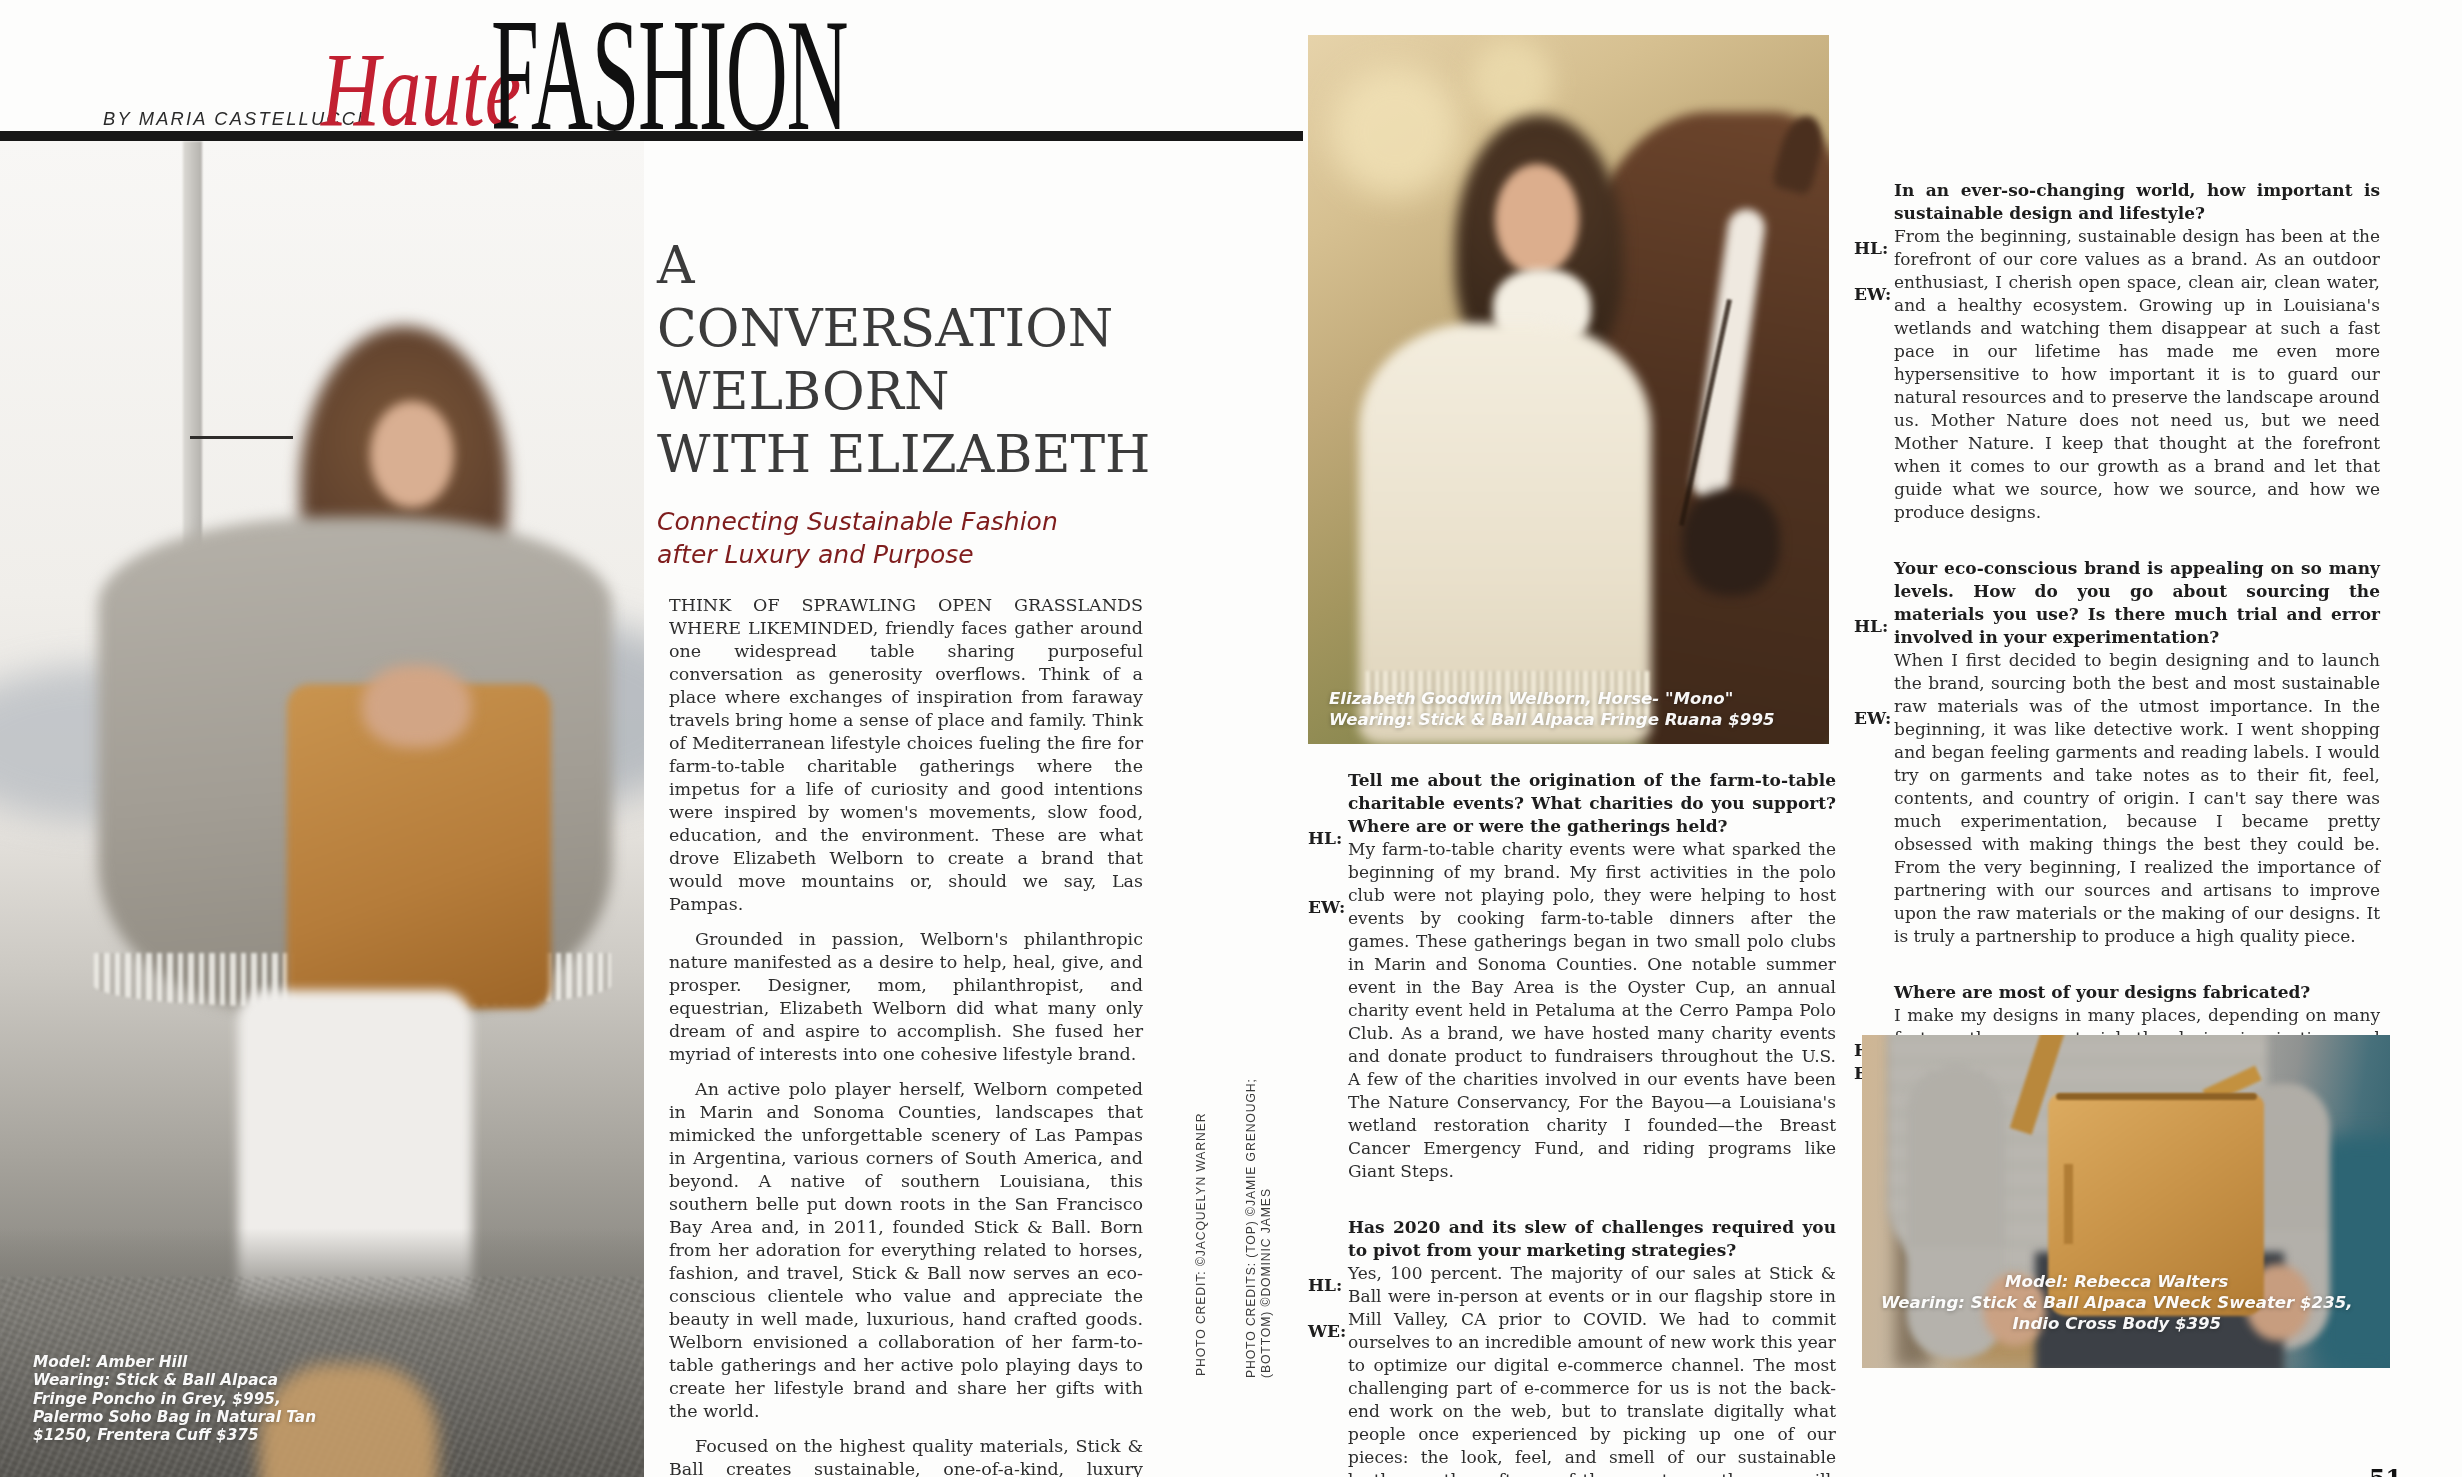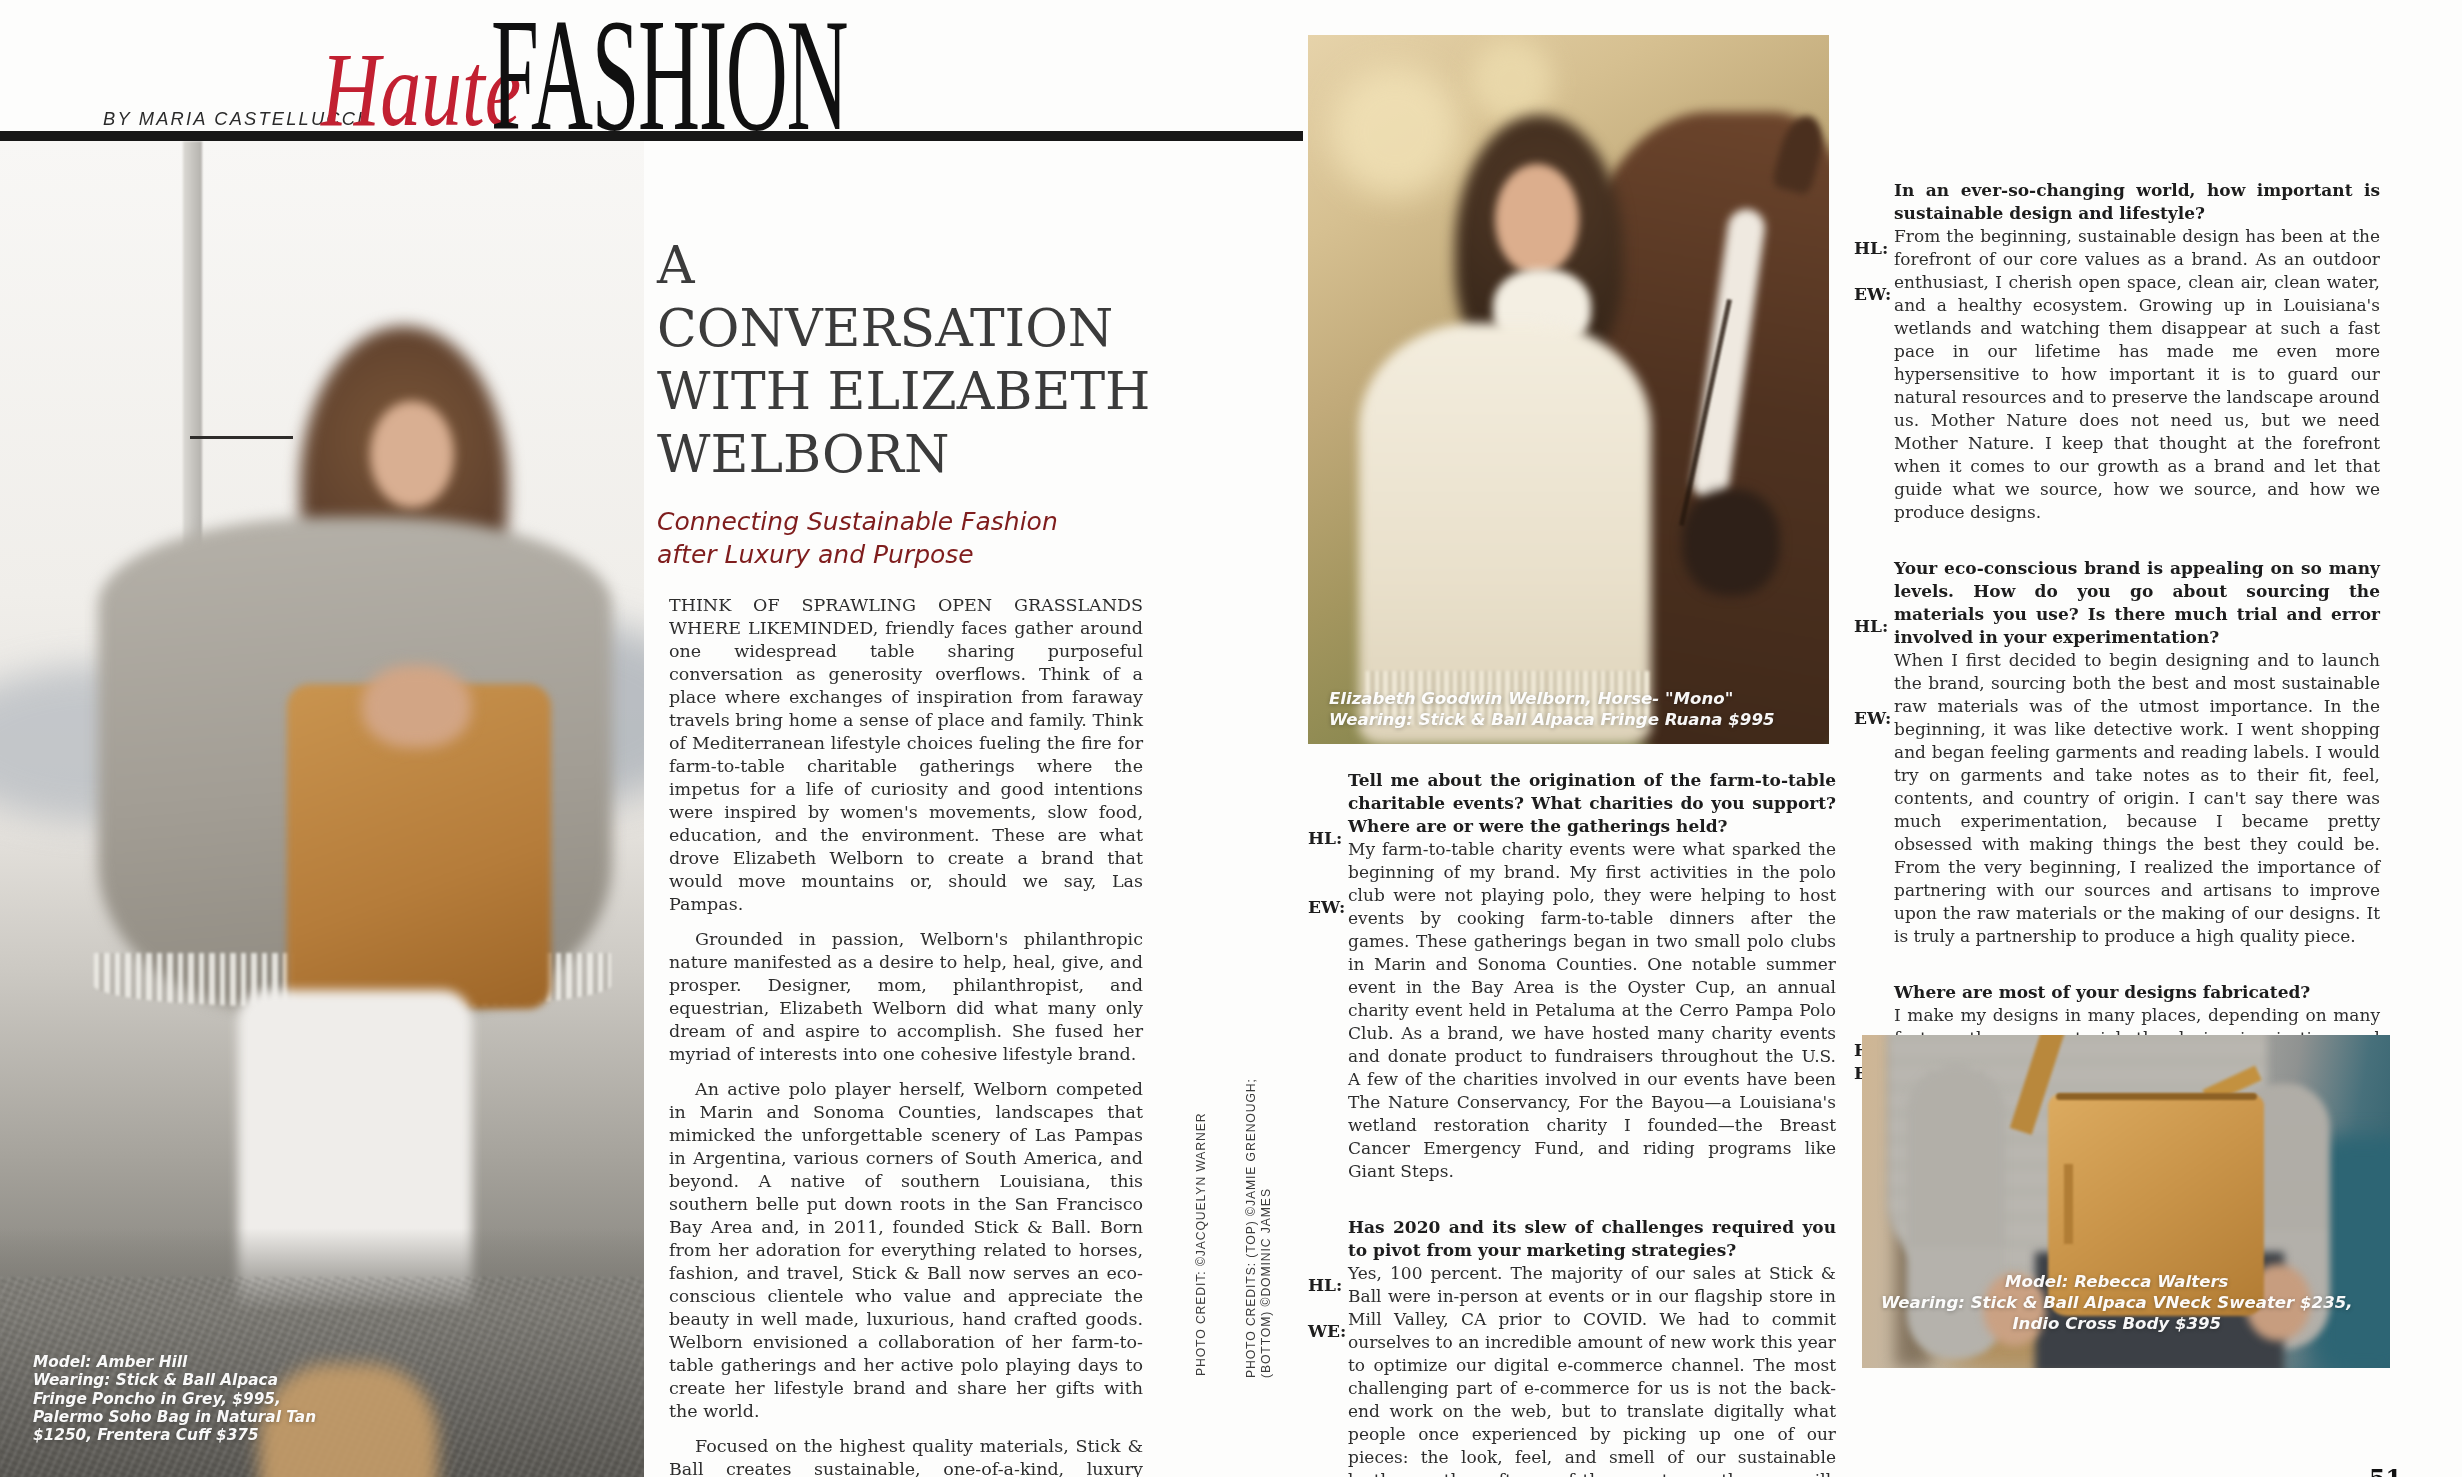--- a/index.html
+++ b/index.html
@@ -133,22 +133,22 @@
       <div>Model: Amber Hill</div>
       <div>Wearing: Stick &amp; Ball Alpaca</div>
       <div>Fringe Poncho in Grey, $995,</div>
       <div>Palermo Soho Bag in Natural Tan</div>
       <div>$1250, Frentera Cuff $375</div>
     </figcaption>
   </figure>
 
   <div class="col1">
     <div class="title-line">A CONVERSATION</div>
+    <div class="title-line">WELBORN</div>
     <div class="title-line">WITH ELIZABETH</div>
-    <div class="title-line">WELBORN</div>
     <div class="subtitle">
       <div class="subtitle-line">Connecting Sustainable Fashion</div>
       <div class="subtitle-line">after Luxury and Purpose</div>
     </div>
     <div class="bodycopy">
       <p>THINK OF SPRAWLING OPEN GRASSLANDS WHERE LIKEMINDED, friendly faces gather around one widespread table sharing purposeful conversation as generosity overflows. Think of a place where exchanges of inspiration from faraway travels bring home a sense of place and family. Think of Mediterranean lifestyle choices fueling the fire for farm-to-table charitable gatherings where the impetus for a life of curiosity and good intentions were inspired by women's movements, slow food, education, and the environment. These are what drove Elizabeth Welborn to create a brand that would move mountains or, should we say, Las Pampas.</p>
       <p>Grounded in passion, Welborn's philanthropic nature manifested as a desire to help, heal, give, and prosper. Designer, mom, philanthropist, and equestrian, Elizabeth Welborn did what many only dream of and aspire to accomplish. She fused her myriad of interests into one cohesive lifestyle brand.</p>
       <p>An active polo player herself, Welborn competed in Marin and Sonoma Counties, landscapes that mimicked the unforgettable scenery of Las Pampas in Argentina, various corners of South America, and beyond. A native of southern Louisiana, this southern belle put down roots in the San Francisco Bay Area and, in 2011, founded Stick &amp; Ball. Born from her adoration for everything related to horses, fashion, and travel, Stick &amp; Ball now serves an eco-conscious clientele who value and appreciate the beauty in well made, luxurious, hand crafted goods. Welborn envisioned a collaboration of her farm-to-table gatherings and her active polo playing days to create her lifestyle brand and share her gifts with the world.</p>
       <p>Focused on the highest quality materials, Stick &amp; Ball creates sustainable, one-of-a-kind, luxury clothing and accessories authentic to a lifestyle filled with inspiration, purpose, and continuous creativity. Among its delightful collections, The Stick &amp; Ball handwoven poncho—their signature piece—allows versatility, going from daytime to stylish evening wear. The brand's repertoire of luxury goods extends to vegetable tanned, Italian leather accessories, linens, silks, and home décor, making Stick &amp; Ball the perfect gift idea for any time of year!</p>
 

